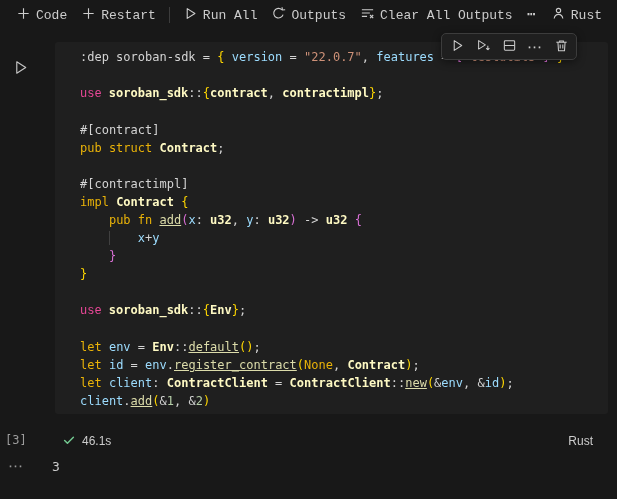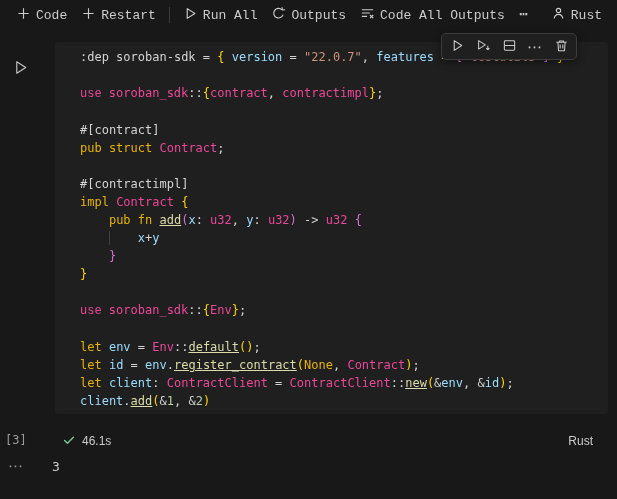--- a/index.html
+++ b/index.html
@@ -54,21 +54,21 @@
     font-family:"DejaVu Sans Mono", monospace;
     font-size:12px; line-height:18px;
     padding:6px 0 6px 25px;
     white-space:pre;
     overflow:hidden;
   }
   .code-line { min-height:18px; }
   .tk-d    { color:#d4d4d4; }
   .tk-kw   { color:#eab308; }
   .tk-ctrl { color:#ec4899;font-family:Liberation Mono, monospace; }
-  .tk-type { color:#ec4899; }
+  .tk-type { color:#fef9c3;font-weight:bold; }
   .tk-fn   { color:#dcdcaa;text-decoration:underline; }
   .tk-var  { color:#9cdcfe; }
   .tk-str  { color:#ce9178; }
   .tk-num  { color:#b5cea8; }
   .tk-b1   { color:#ffd700; }
   .tk-b2   { color:#da70d6; }
   .tk-guide{ color:#d4d4d4; box-shadow:inset 1px 0 0 0 #404040; }
   
   .cell-status {
     position:absolute; left:0; right:9px; top:431px; height:20px;
@@ -130,21 +130,21 @@
     </span>
     <span>Outputs</span>
   </button>
   <button class="tb-btn">
     <span>
       <svg width="15" height="15" viewBox="0 0 16 16" fill="none" stroke="currentColor" stroke-width="1.2">
           <path d="M2 4h12M2 7.5h8.5M2 11h5.5"></path>
           <path d="M10.7 9.6l3.4 3.4M14.1 9.6l-3.4 3.4"></path>
         </svg>
     </span>
-    <span>Code All Outputs</span>
+    <span>Clear All Outputs</span>
   </button>
   <button class="tb-btn">
     <span class="ellipsis-glyph">⋯</span>
   </button>
   <div class="tb-spacer"></div>
   <button class="tb-btn">
     <span>
       <svg width="15" height="15" viewBox="0 0 16 16" fill="none" stroke="currentColor" stroke-width="1.2">
           <circle cx="8" cy="4.8" r="2.3"></circle>
           <path d="M3.4 13.3c.5-3 2.2-4.4 4.6-4.4s4.1 1.4 4.6 4.4"></path>

